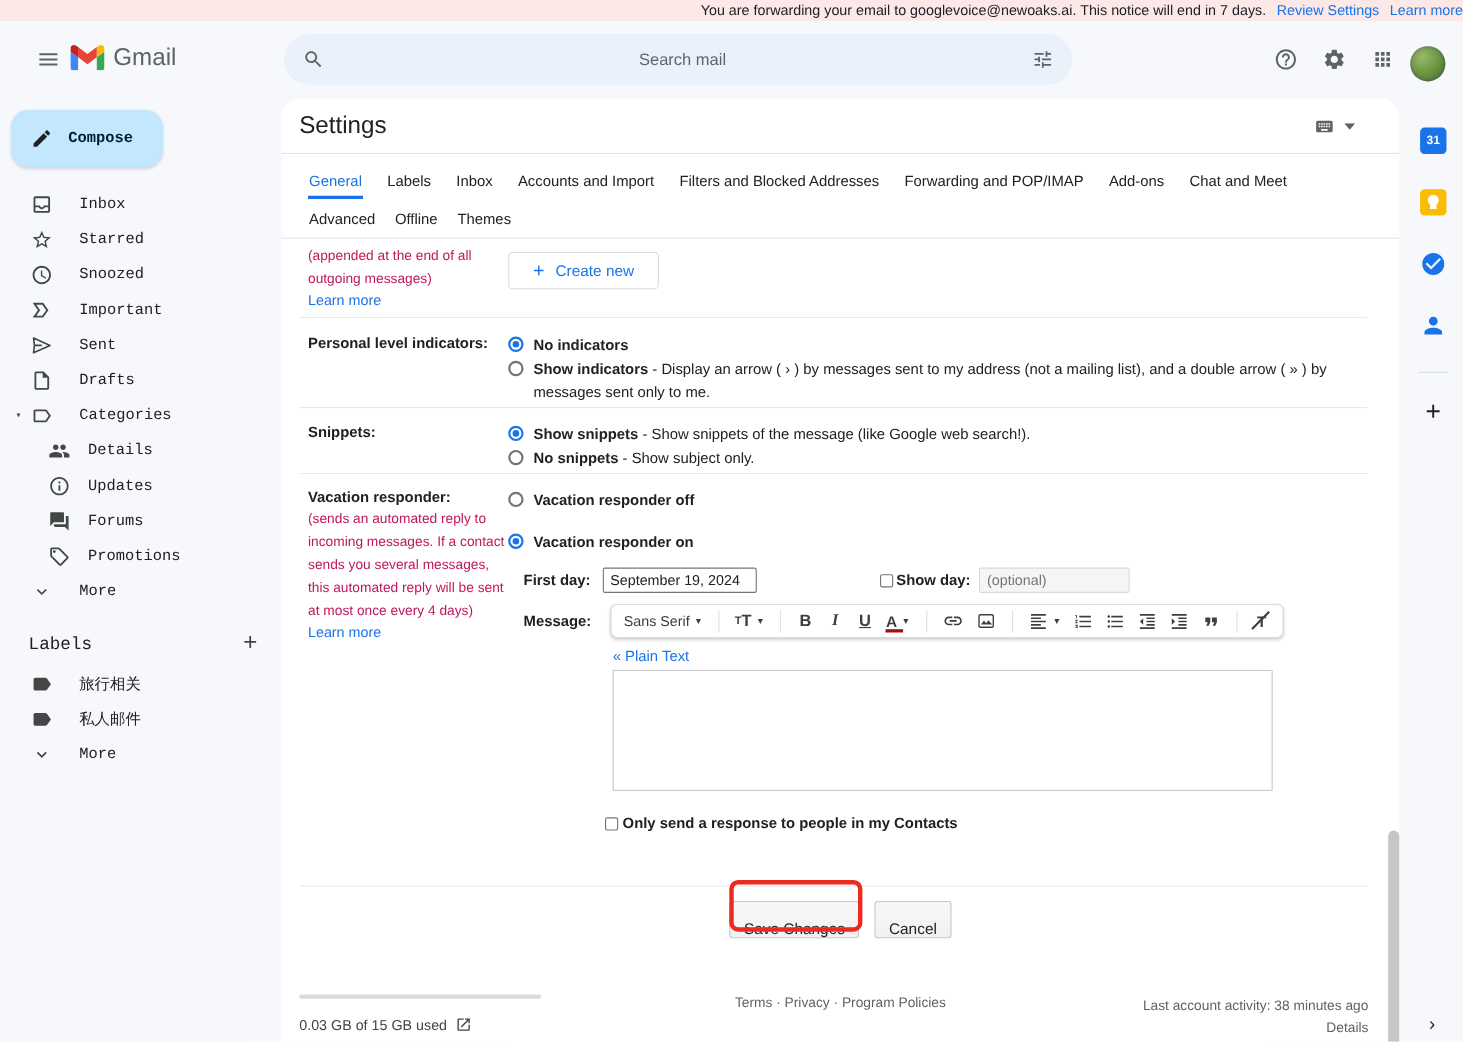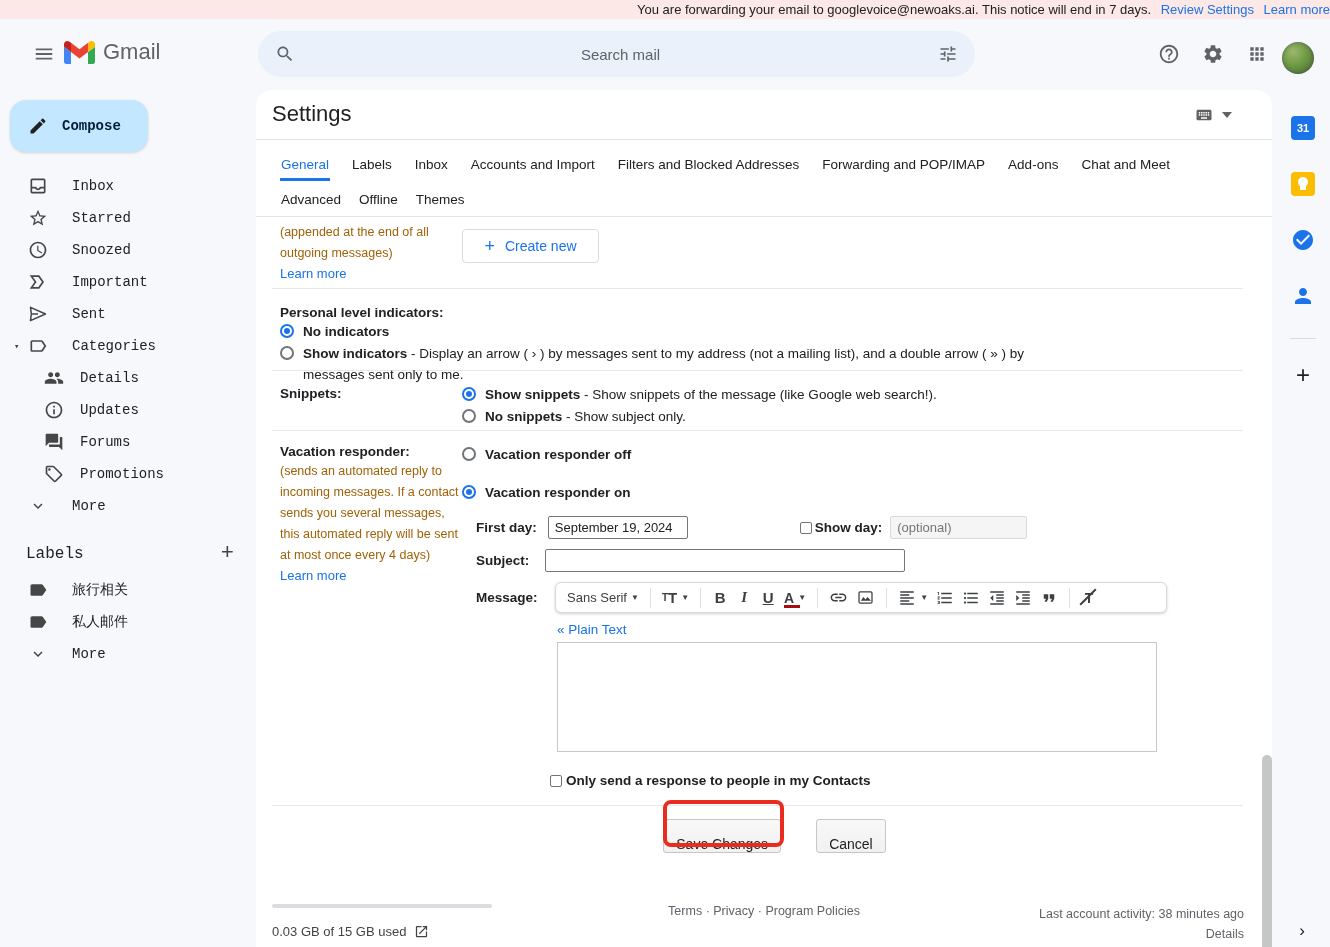--- a/index.html
+++ b/index.html
@@ -56,67 +56,67 @@
   .tabrow1 { height:41px; }
   .tabrow2 { height:35px;gap:16px; }
   .tab { font-size:13.5px; color:#202124; padding:10px 1px 9px 1px; cursor:pointer; white-space:nowrap; }
   .tab.active { color:#1a73e8; box-shadow:inset 0 -3px 0 #1a73e8; }
 
   .content { padding:0 29px 0 16px; }
   .srow { display:flex; border-bottom:1px solid #e8e8e8; padding-left:8px; }
   .lblcol { width:182px; flex:none; }
   .ctlcol { flex:1; }
   .seclabel { font-size:13.5px; font-weight:bold; color:#202124; }
-  .note { font-size:12.5px; color:#a16207; line-height:21px; width:186px; }
+  .note { font-size:12.5px; color:#be185d; line-height:21px; width:186px; }
   a.lnk { color:#1a73e8; text-decoration:none; cursor:pointer; }
 
   
   #row-sig { height:72px; padding-top:5px; }
   #btn-create { margin-top:7px; height:34px; width:137px; border:1px solid #dadce0; border-radius:4px; background:#fff; display:flex; align-items:center; justify-content:center; gap:10px; color:#1a73e8; font-size:14px; cursor:pointer; }
   #btn-create .p { font-size:18px; }
 
   
   .opt { display:flex; align-items:flex-start; line-height:20px; margin-bottom:1px; }
   .opt .radio { flex:none; margin:3px 9px 0 0; }
   .opt-text { font-size:13.5px; line-height:21px; }
   .opt-text b { font-weight:bold; }
   .radio { width:14px; height:14px; border:2px solid #70757a; border-radius:50%; display:inline-block; position:relative; background:#fff; cursor:pointer; }
   .radio.checked { border-color:#1a73e8; }
   .radio.checked::after { content:""; position:absolute; left:2px; top:2px; width:6px; height:6px; border-radius:50%; background:#1a73e8; }
   .cbox { width:12px; height:12px; border:1.5px solid #70757a; border-radius:2px; display:inline-block; background:#fff; cursor:pointer; flex:none; }
 
-  #row-ind { height:82px; padding-top:14px;flex-direction:column; }
+  #row-ind { height:82px; padding-top:14px; }
   #row-snip { height:60px; padding-top:13px; }
   #row-vac { height:375px; padding-top:13px; }
 
   
   .vrow { display:flex; align-items:center; font-size:13.5px; }
   .vlabel { font-weight:bold; font-size:13.5px; }
   .tinput { border:1px solid #767676; border-radius:2px; height:23px; font-size:13px; padding:0 6px; font-family:"Liberation Sans",sans-serif; color:#202124; background:#fff; }
   .tinput.disabled { background:#f5f5f5; border-color:#d9d9d9; color:#9a9a9a; }
 
   
-  #toolbar { margin-left:93px; width:612px; height:31px; background:#fff; border:1px solid #d9d9d9; border-radius:6px; box-shadow:0 1px 3px rgba(0,0,0,.18); display:flex; align-items:center; padding:0 8px; gap:2px; }
+  #toolbar { margin-left:93px; width:612px; height:31px; background:#fff; border:1px solid #d9d9d9; border-radius:6px; box-shadow:0 1px 3px rgba(0,0,0,.18); display:flex; align-items:center; padding:0 8px; gap:2px;justify-content:space-between; }
   .tb-sep { width:1px; height:20px; background:#e0e0e0; margin:0 6px; flex:none; }
   .tb-btn { display:flex; align-items:center; justify-content:center; min-width:22px; height:24px; cursor:pointer; color:#3c4043; font-size:14px; padding:0 3px; }
   .tb-btn b { font-size:15px; }
   .tb-car { font-size:8px; color:#3c4043; margin-left:4px; }
   .tb-font { font-size:13px; color:#3c4043; }
   .colorA { position:relative; font-weight:bold; }
   .colorA::after { content:""; position:absolute; left:3px; right:9px; bottom:2px; height:3px; background:#a50e0e; }
   .strikeT { position:relative; font-weight:bold; }
   .strikeT::after { content:""; position:absolute; left:-1px; top:10px; width:22px; height:2px; background:#3c4043; transform:rotate(-45deg); }
 
   #plain { margin-left:95px; margin-top:9px; font-size:13.5px; }
   #msgbox { margin-left:95px; margin-top:5px; width:600px; height:110px; border:1px solid #c8c8c8; resize:none; outline:none; font-family:"Liberation Sans",sans-serif; }
   #contacts-row { margin-left:88px; margin-top:17px; display:flex; align-items:center; gap:4px; font-size:13.5px; font-weight:bold; }
 
   
   #btnrow { display:flex; justify-content:center; gap:14px; padding:13px 0; }
-  .gbtn { height:28px; padding:16px 12px; font-size:14px; color:#222; background:linear-gradient(#f8f8f8,#f1f1f1); border:1px solid #c6c6c6; border-radius:3px; cursor:pointer; font-family:"Liberation Sans",sans-serif;margin-left:21px; }
+  .gbtn { height:28px; padding:16px 12px; font-size:14px; color:#222; background:linear-gradient(#f8f8f8,#f1f1f1); border:1px solid #c6c6c6; border-radius:3px; cursor:pointer; font-family:"Liberation Sans",sans-serif; }
   #red-box { position:absolute; left:663px; top:800px; width:121px; height:47px; border:4px solid #ea2b1f; border-radius:8px; z-index:40; pointer-events:none; }
 
   
   #cfooter { position:relative; margin-top:38px; padding:0 28px 0 16px; font-size:12.5px; color:#5f6368; }
   #quota-bar { width:220px; height:4px; background:#dadce0; border-radius:2px; }
   #quota-text { margin-top:16px; display:flex; align-items:center; gap:8px; color:#444; font-size:13px; }
   #foot-center { position:absolute; left:0; right:0; top:0; text-align:center; color:#5f6368; }
   #foot-right { position:absolute; right:28px; top:0; text-align:right; color:#5f6368; line-height:20px; }
   #foot-right .det { cursor:pointer; }
 
@@ -223,20 +223,28 @@
     </div>
     <div class="nav-item">
       <span class="ic">
           <svg width="20" height="20" viewBox="0 0 24 24" fill="none" stroke="#444746" stroke-width="1.8">
             <path d="M3 4l18 8-18 8 1-8zM4 12h8" stroke-linejoin="round"></path>
           </svg>
         </span>
       <span class="lbl">Sent</span>
     </div>
     <div class="nav-item">
+      <span class="ic">
+          <svg width="20" height="20" viewBox="0 0 24 24" fill="#444746">
+            <path d="M14 2H6c-1.1 0-1.99.9-1.99 2L4 20c0 1.1.89 2 1.99 2H18c1.1 0 2-.9 2-2V8l-6-6zm4 18H6V4h7v5h5v11z"></path>
+          </svg>
+        </span>
+      <span class="lbl">Drafts</span>
+    </div>
+    <div class="nav-item">
       <span class="tri">▾</span>
       <span class="ic">
           <svg width="20" height="20" viewBox="0 0 24 24" fill="#444746">
             <path d="M17.63 5.84C17.27 5.33 16.67 5 16 5L5 5.01C3.9 5.01 3 5.9 3 7v10c0 1.1.9 1.99 2 1.99L16 19c.67 0 1.27-.33 1.63-.84L22 12l-4.37-6.16zM16 17H5V7h11l3.55 5L16 17z"></path>
           </svg>
         </span>
       <span class="lbl">Categories</span>
     </div>
     <div class="nav-item indent">
       <span class="ic">
@@ -401,24 +409,20 @@
         </div>
 
         <div class="vrow" style="margin-top:13px; margin-left:14px;">
           <span class="vlabel">First day:</span>
           <input class="tinput" style="width: 140px; margin-left: 11px;" value="September 19, 2024">
           <span class="cbox" style="margin-left:112px;"></span>
           <span class="vlabel" style="margin-left:3px;">Show day:</span>
           <input class="tinput disabled" style="width: 137px; margin-left: 8px;" placeholder="(optional)">
         </div>
 
-        <div class="vrow" style="margin-top:10px; margin-left:14px;">
-          <span class="vlabel">Subject:</span>
-          <input class="tinput" style="width: 360px; margin-left: 16px;" value="">
-        </div>
 
         <div class="vrow" style="margin-top:10px; align-items:flex-start;">
           <span class="vlabel" style="margin-left:14px; margin-top:8px; position:absolute;">Message:</span>
           <div id="toolbar">
             <span class="tb-btn">
                 <span class="tb-font">Sans Serif</span>
                 <span class="tb-car">▼</span>
               </span>
             <span class="tb-sep"></span>
             <span class="tb-btn">

